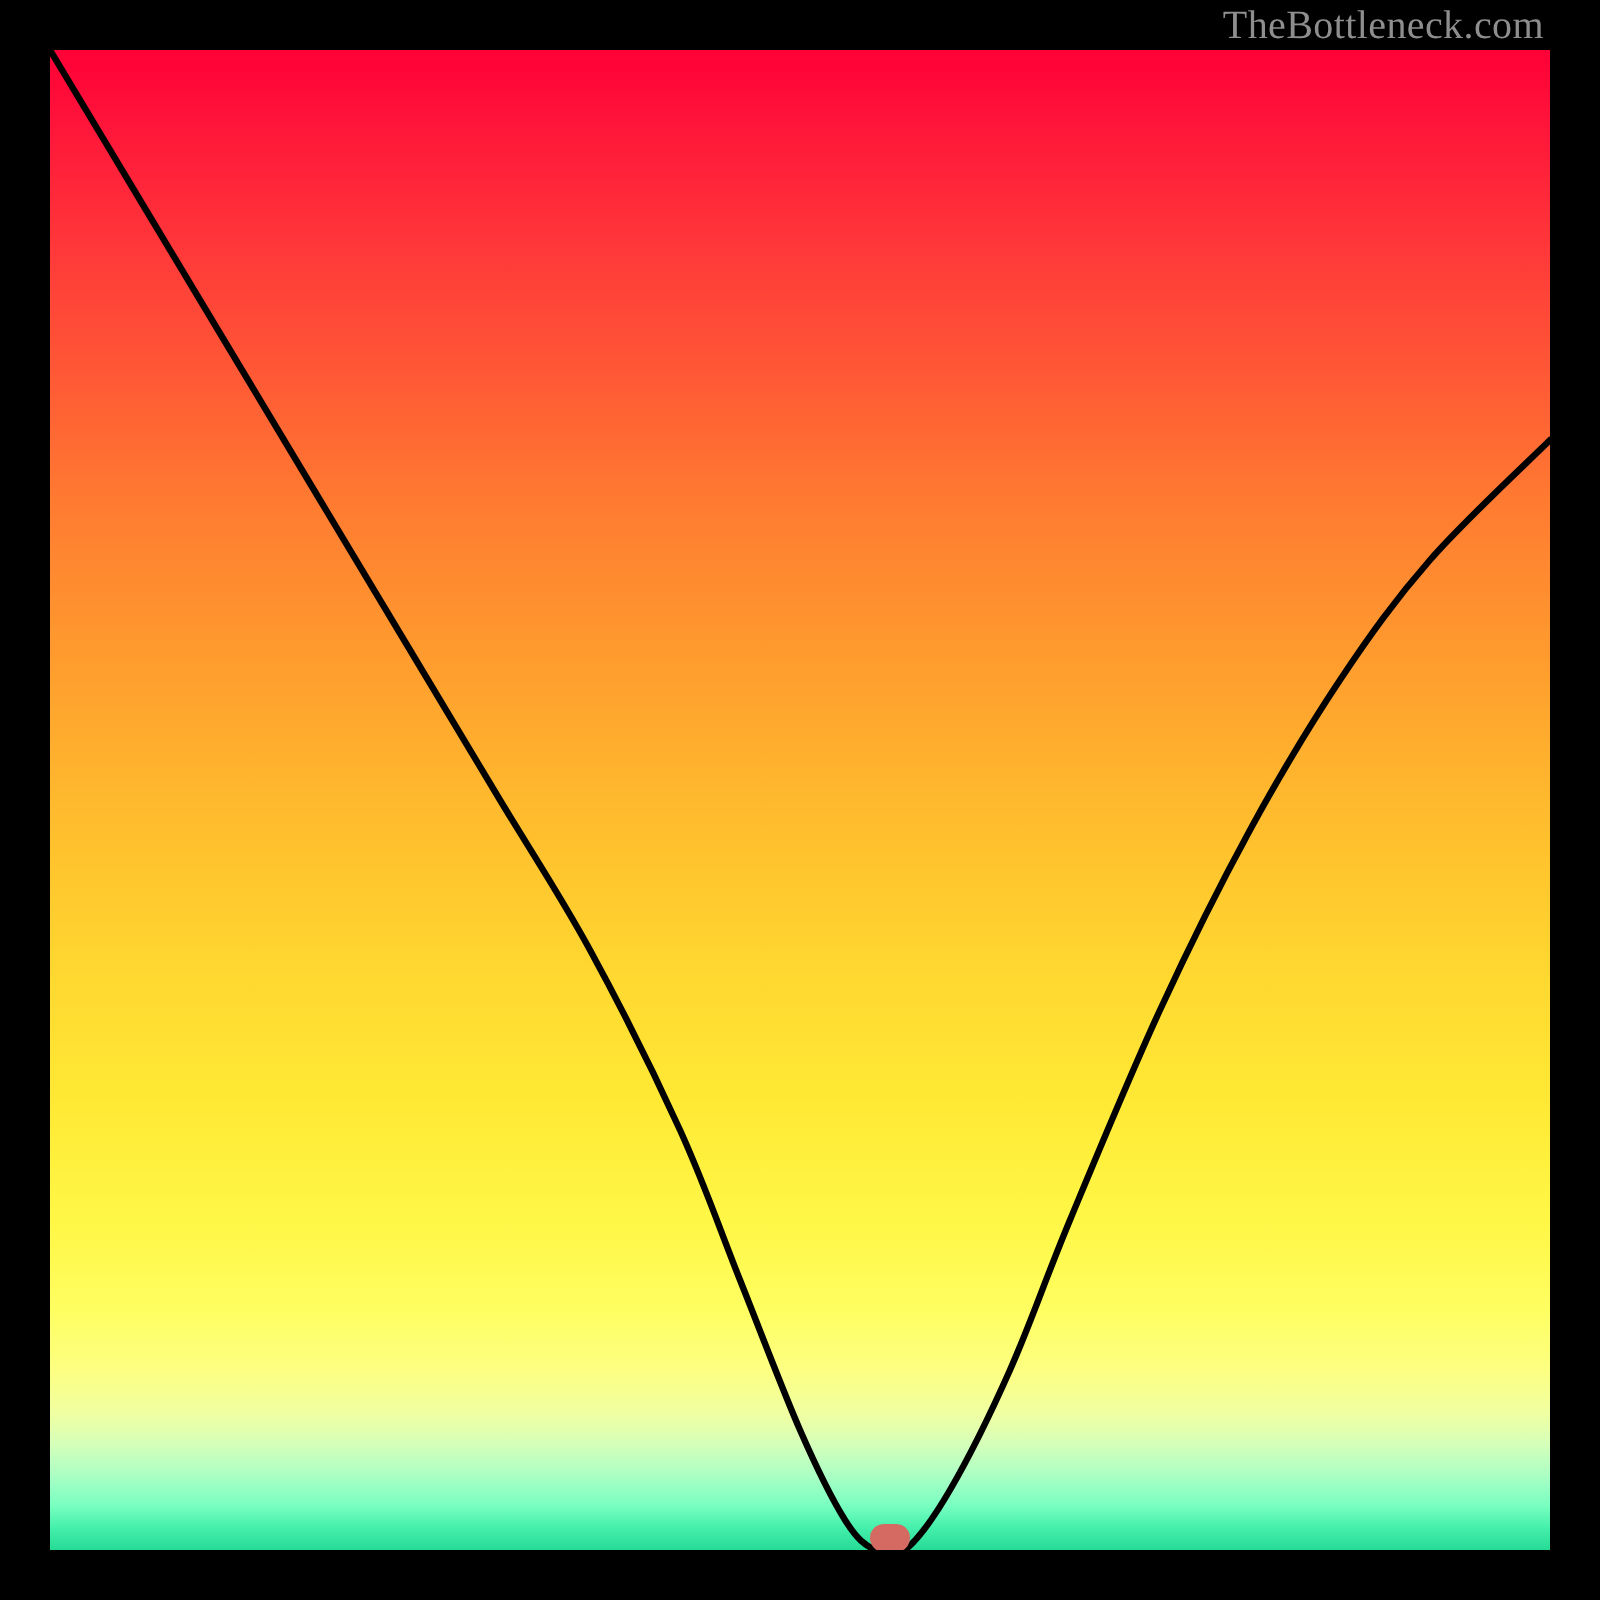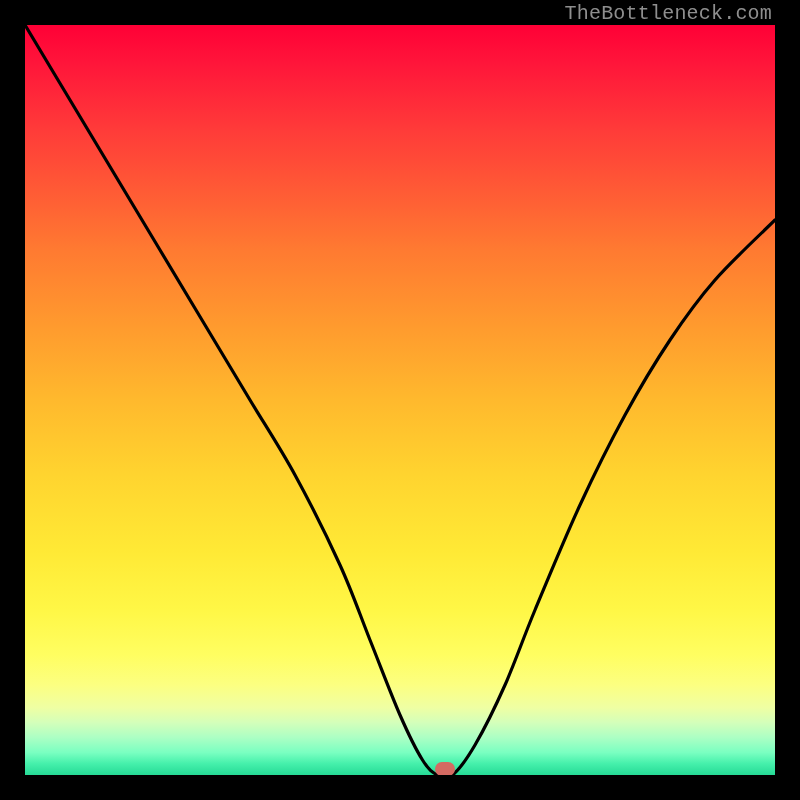--- a/index.html
+++ b/index.html
@@ -47,21 +47,21 @@
       #acffc4 95%,
       #7affc1 97%,
       #45f0ab 98.5%,
       #26da96 100%
     );
   }
   .attribution {
     position: absolute;
     top: 2px;
     right: 28px;
-    font-family: Liberation Mono, monospace;
+    font-family: Liberation Serif, serif;
     font-size: 20px;
     color: #8e8e8e;
     letter-spacing: 0.2px;
   }
   svg.curve {
     position: absolute;
     left: 0; top: 0;
     width: 100%; height: 100%;
   }
   .marker {

